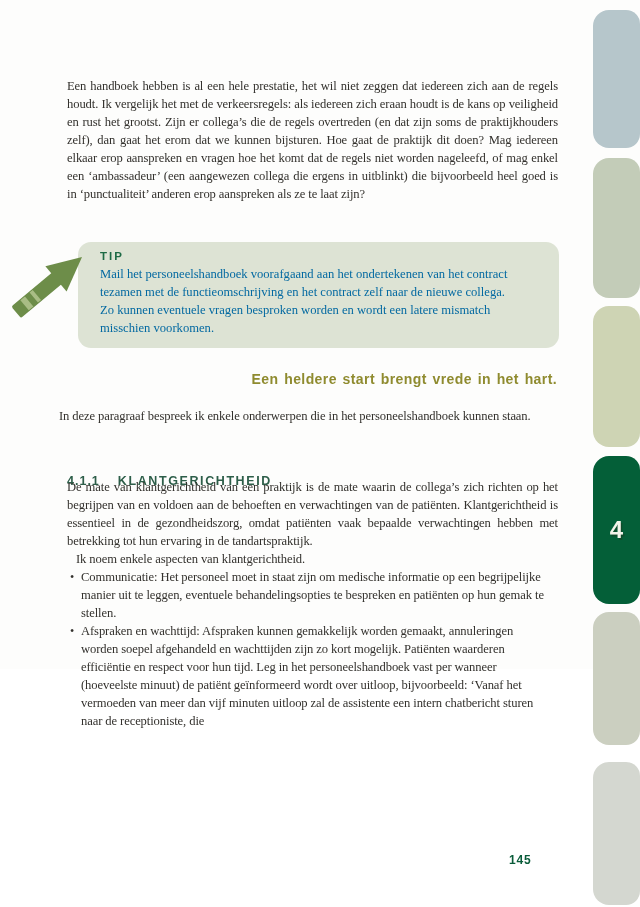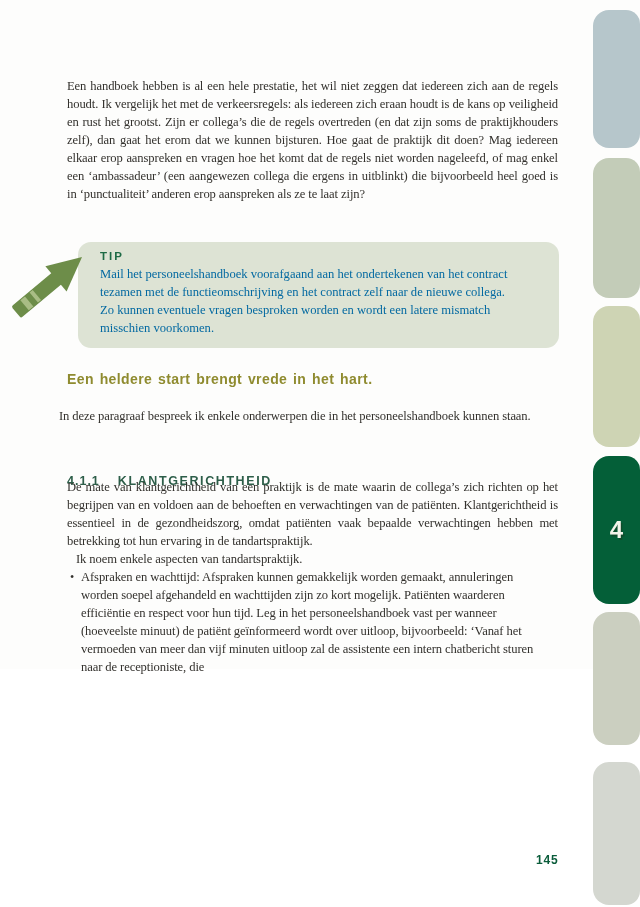--- a/index.html
+++ b/index.html
@@ -53,20 +53,21 @@
   .tip-arrow {
     position: absolute;
     left: 2px; top: 248px;
     width: 92px; height: 74px;
   }
 
   
   .quote {
     position: absolute;
     left: 67px; top: 371px; width: 490px;
+    text-align: right;
     font: bold 14px "Liberation Sans", sans-serif;
     letter-spacing: 0.4px;
     word-spacing: 1.5px;
     color: var(--quote_olive, #8f8b2f);
   }
 
   .para-2 { position: absolute; left: 59px; top: 407px; width: 491px; }
 
   
   .section-heading {
@@ -99,21 +100,21 @@
     content: "\2022";
     position: absolute;
     left: -11px; top: 0;
     font-size: 12px;
     color: #33312d;
   }
 
   
   .page-number {
     position: absolute;
-    left: 536px; top: 853px;
+    left: 509px; top: 853px;
     font: bold 12px "Liberation Sans", sans-serif;
     letter-spacing: 0.8px;
     color: var(--dark_green, #0a5c3a);
   }
 
   
   .tab {
     position: absolute;
     left: 593px; width: 47px;
     border-radius: 16px 14px 14px 16px;
@@ -157,22 +158,23 @@
   <div class="quote">Een heldere start brengt vrede in het hart.</div>
 
   <p class="body-text para-2">In deze paragraaf bespreek ik enkele onderwerpen die in het personeelshandboek kunnen staan.</p>
 
   <div class="section-heading">
     <span class="sec-num">4.1.1</span><span>KLANTGERICHTHEID</span>
   </div>
 
   <div class="section-body">
     <p class="body-text justified">De mate van klantgerichtheid van een praktijk is de mate waarin de collega’s zich richten op het begrijpen van en voldoen aan de behoeften en verwachtingen van de patiënten. Klantgerichtheid is essentieel in de gezondheidszorg, omdat patiënten vaak bepaalde verwachtingen hebben met betrekking tot hun ervaring in de tandartspraktijk.</p>
-    <p class="body-text para-indent">Ik noem enkele aspecten van tandartspraktijk.</p>
+    <p class="body-text para-indent">Ik noem enkele aspecten van klantgerichtheid.</p>
     <ul class="bullet-list">
+      <li>Communicatie: Het personeel moet in staat zijn om medische informatie op een begrijpelijke manier uit te leggen, eventuele behandelingsopties te bespreken en patiënten op hun gemak te stellen.</li>
       <li>Afspraken en wachttijd: Afspraken kunnen gemakkelijk worden gemaakt, annuleringen worden soepel afgehandeld en wachttijden zijn zo kort mogelijk. Patiënten waarderen efficiëntie en respect voor hun tijd. Leg in het personeelshandboek vast per wanneer (hoeveelste minuut) de patiënt geïnformeerd wordt over uitloop, bijvoorbeeld: ‘Vanaf het vermoeden van meer dan vijf minuten uitloop zal de assistente een intern chatbericht sturen naar de receptioniste, die</li>
     </ul>
   </div>
 
   <div class="page-number">145</div>
 
   <div class="tab tab-1" style="background: rgb(182, 198, 203);"></div>
   <div class="tab tab-2" style="background: rgb(195, 204, 184);"></div>
   <div class="tab tab-3" style="background: rgb(206, 212, 180);"></div>
   <div class="tab tab-4" style="background: rgb(4, 95, 56);">

